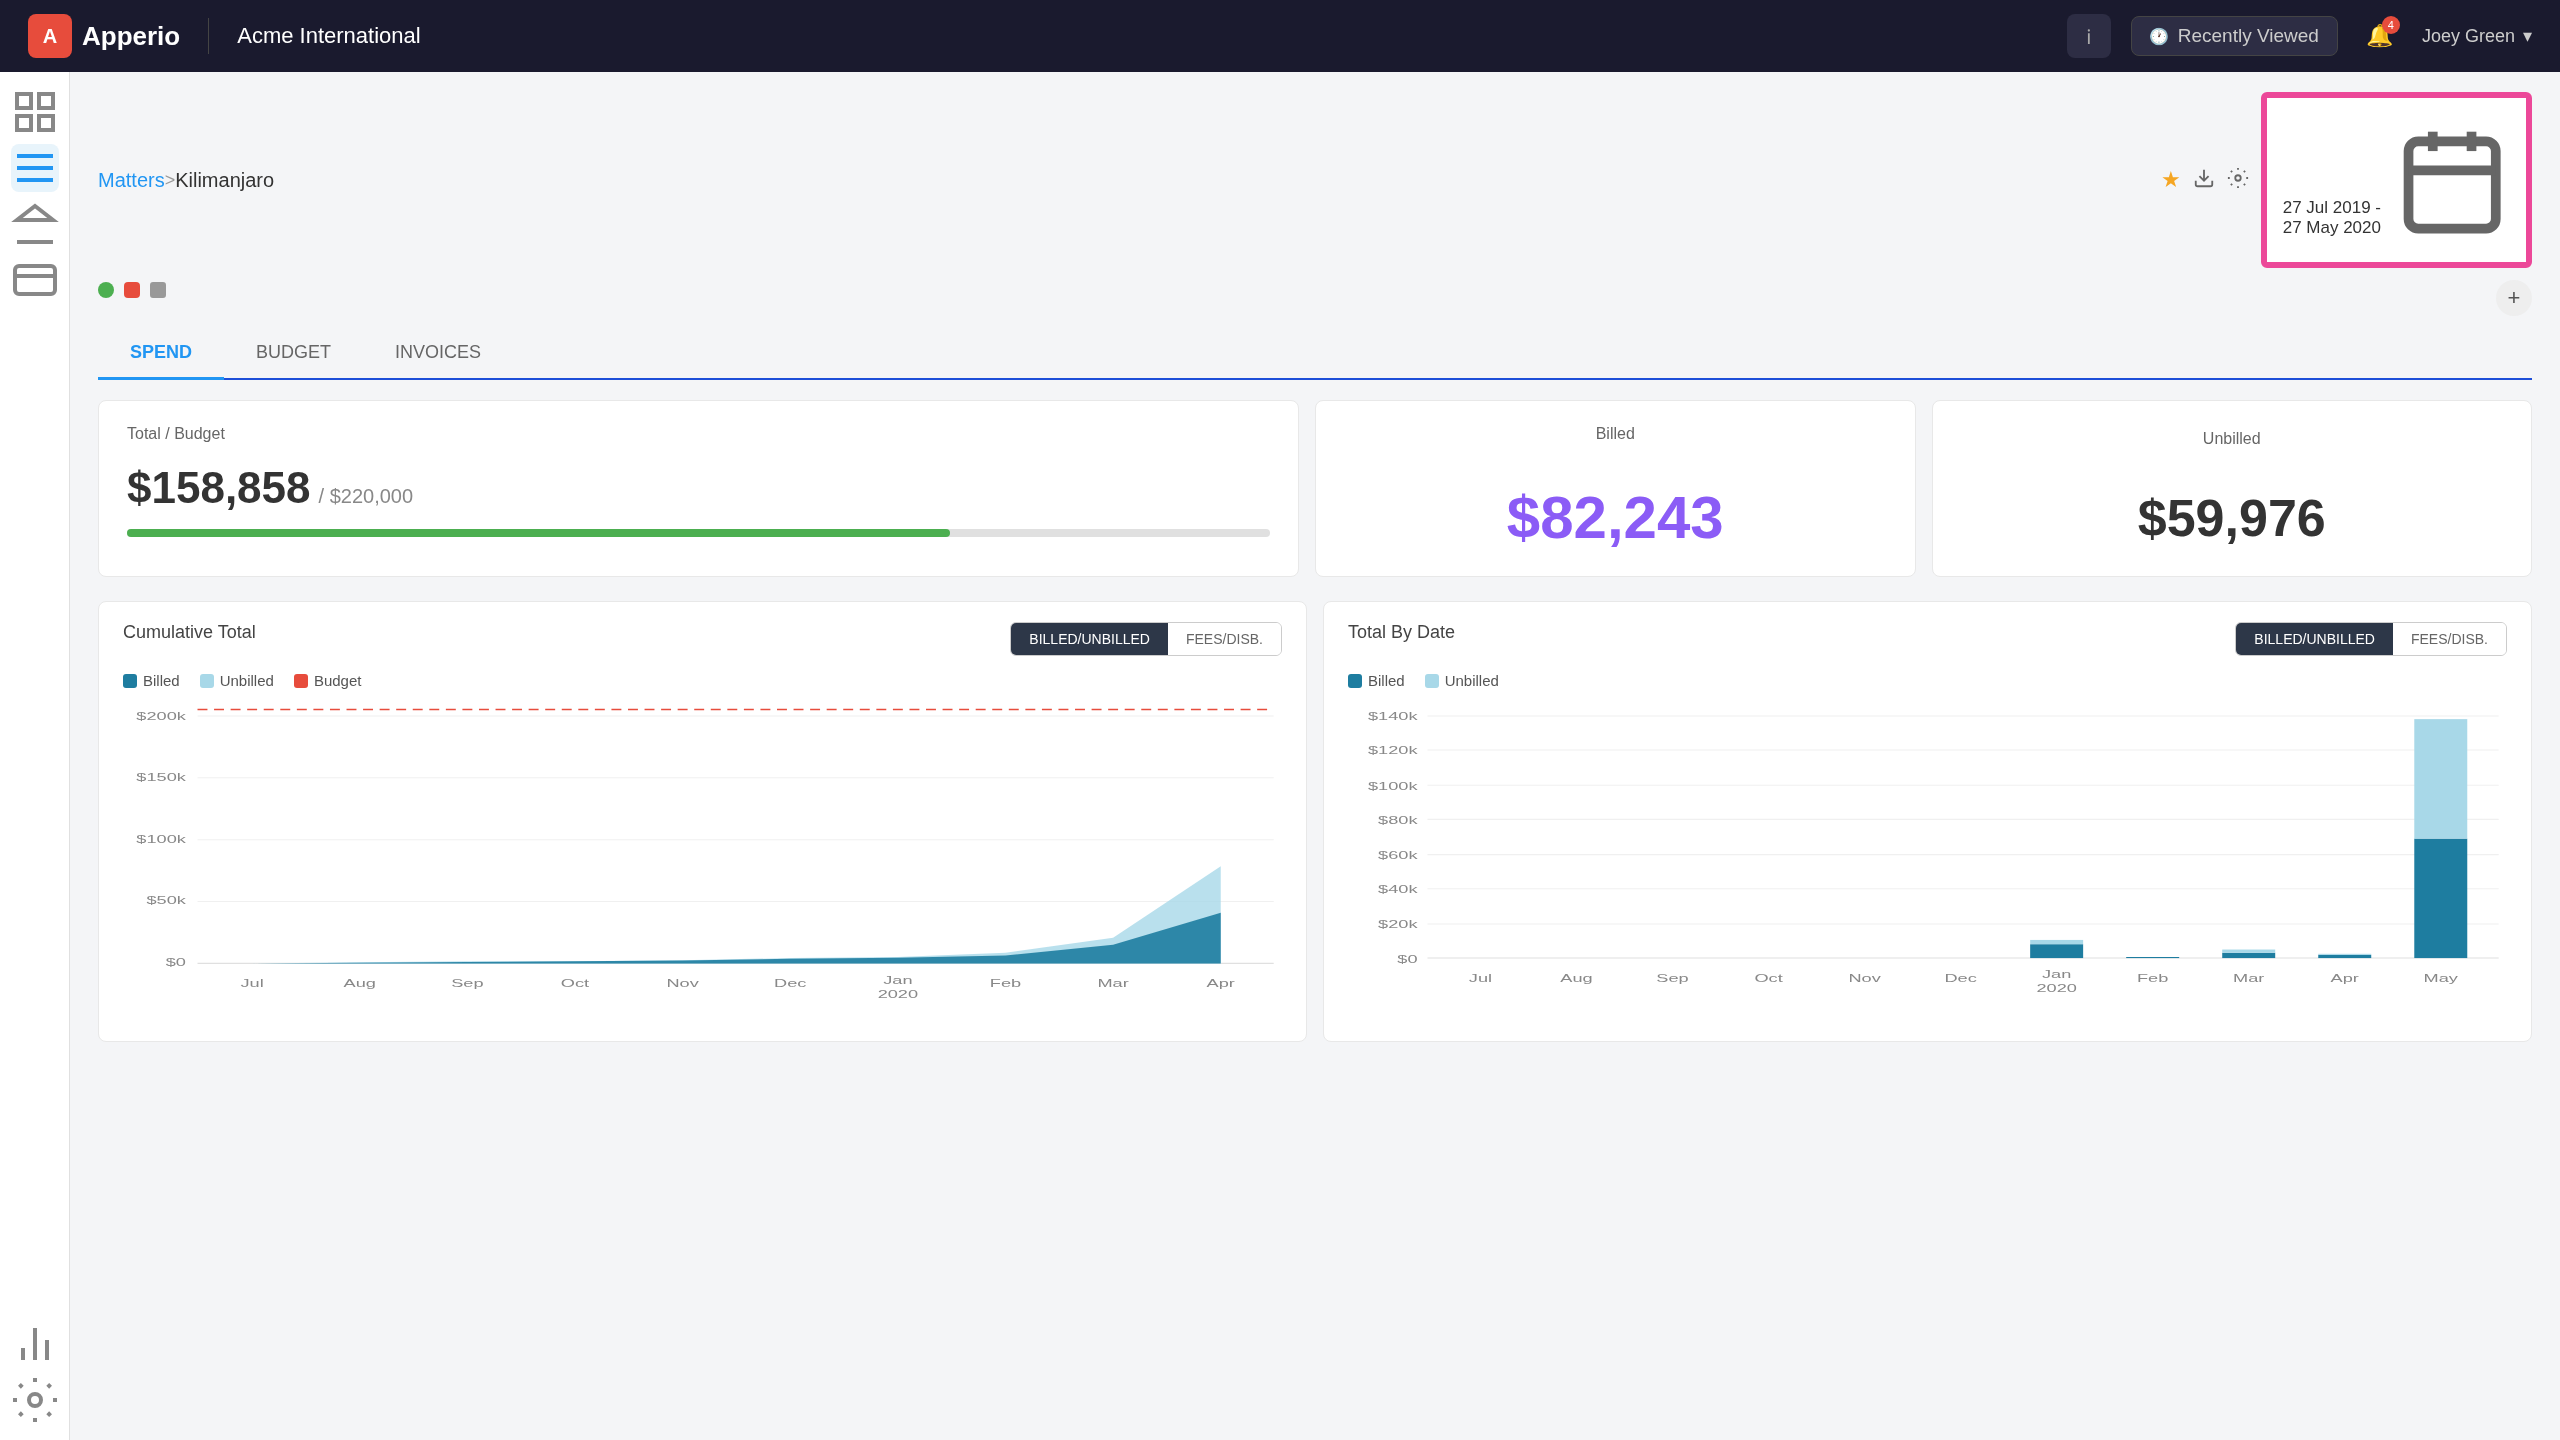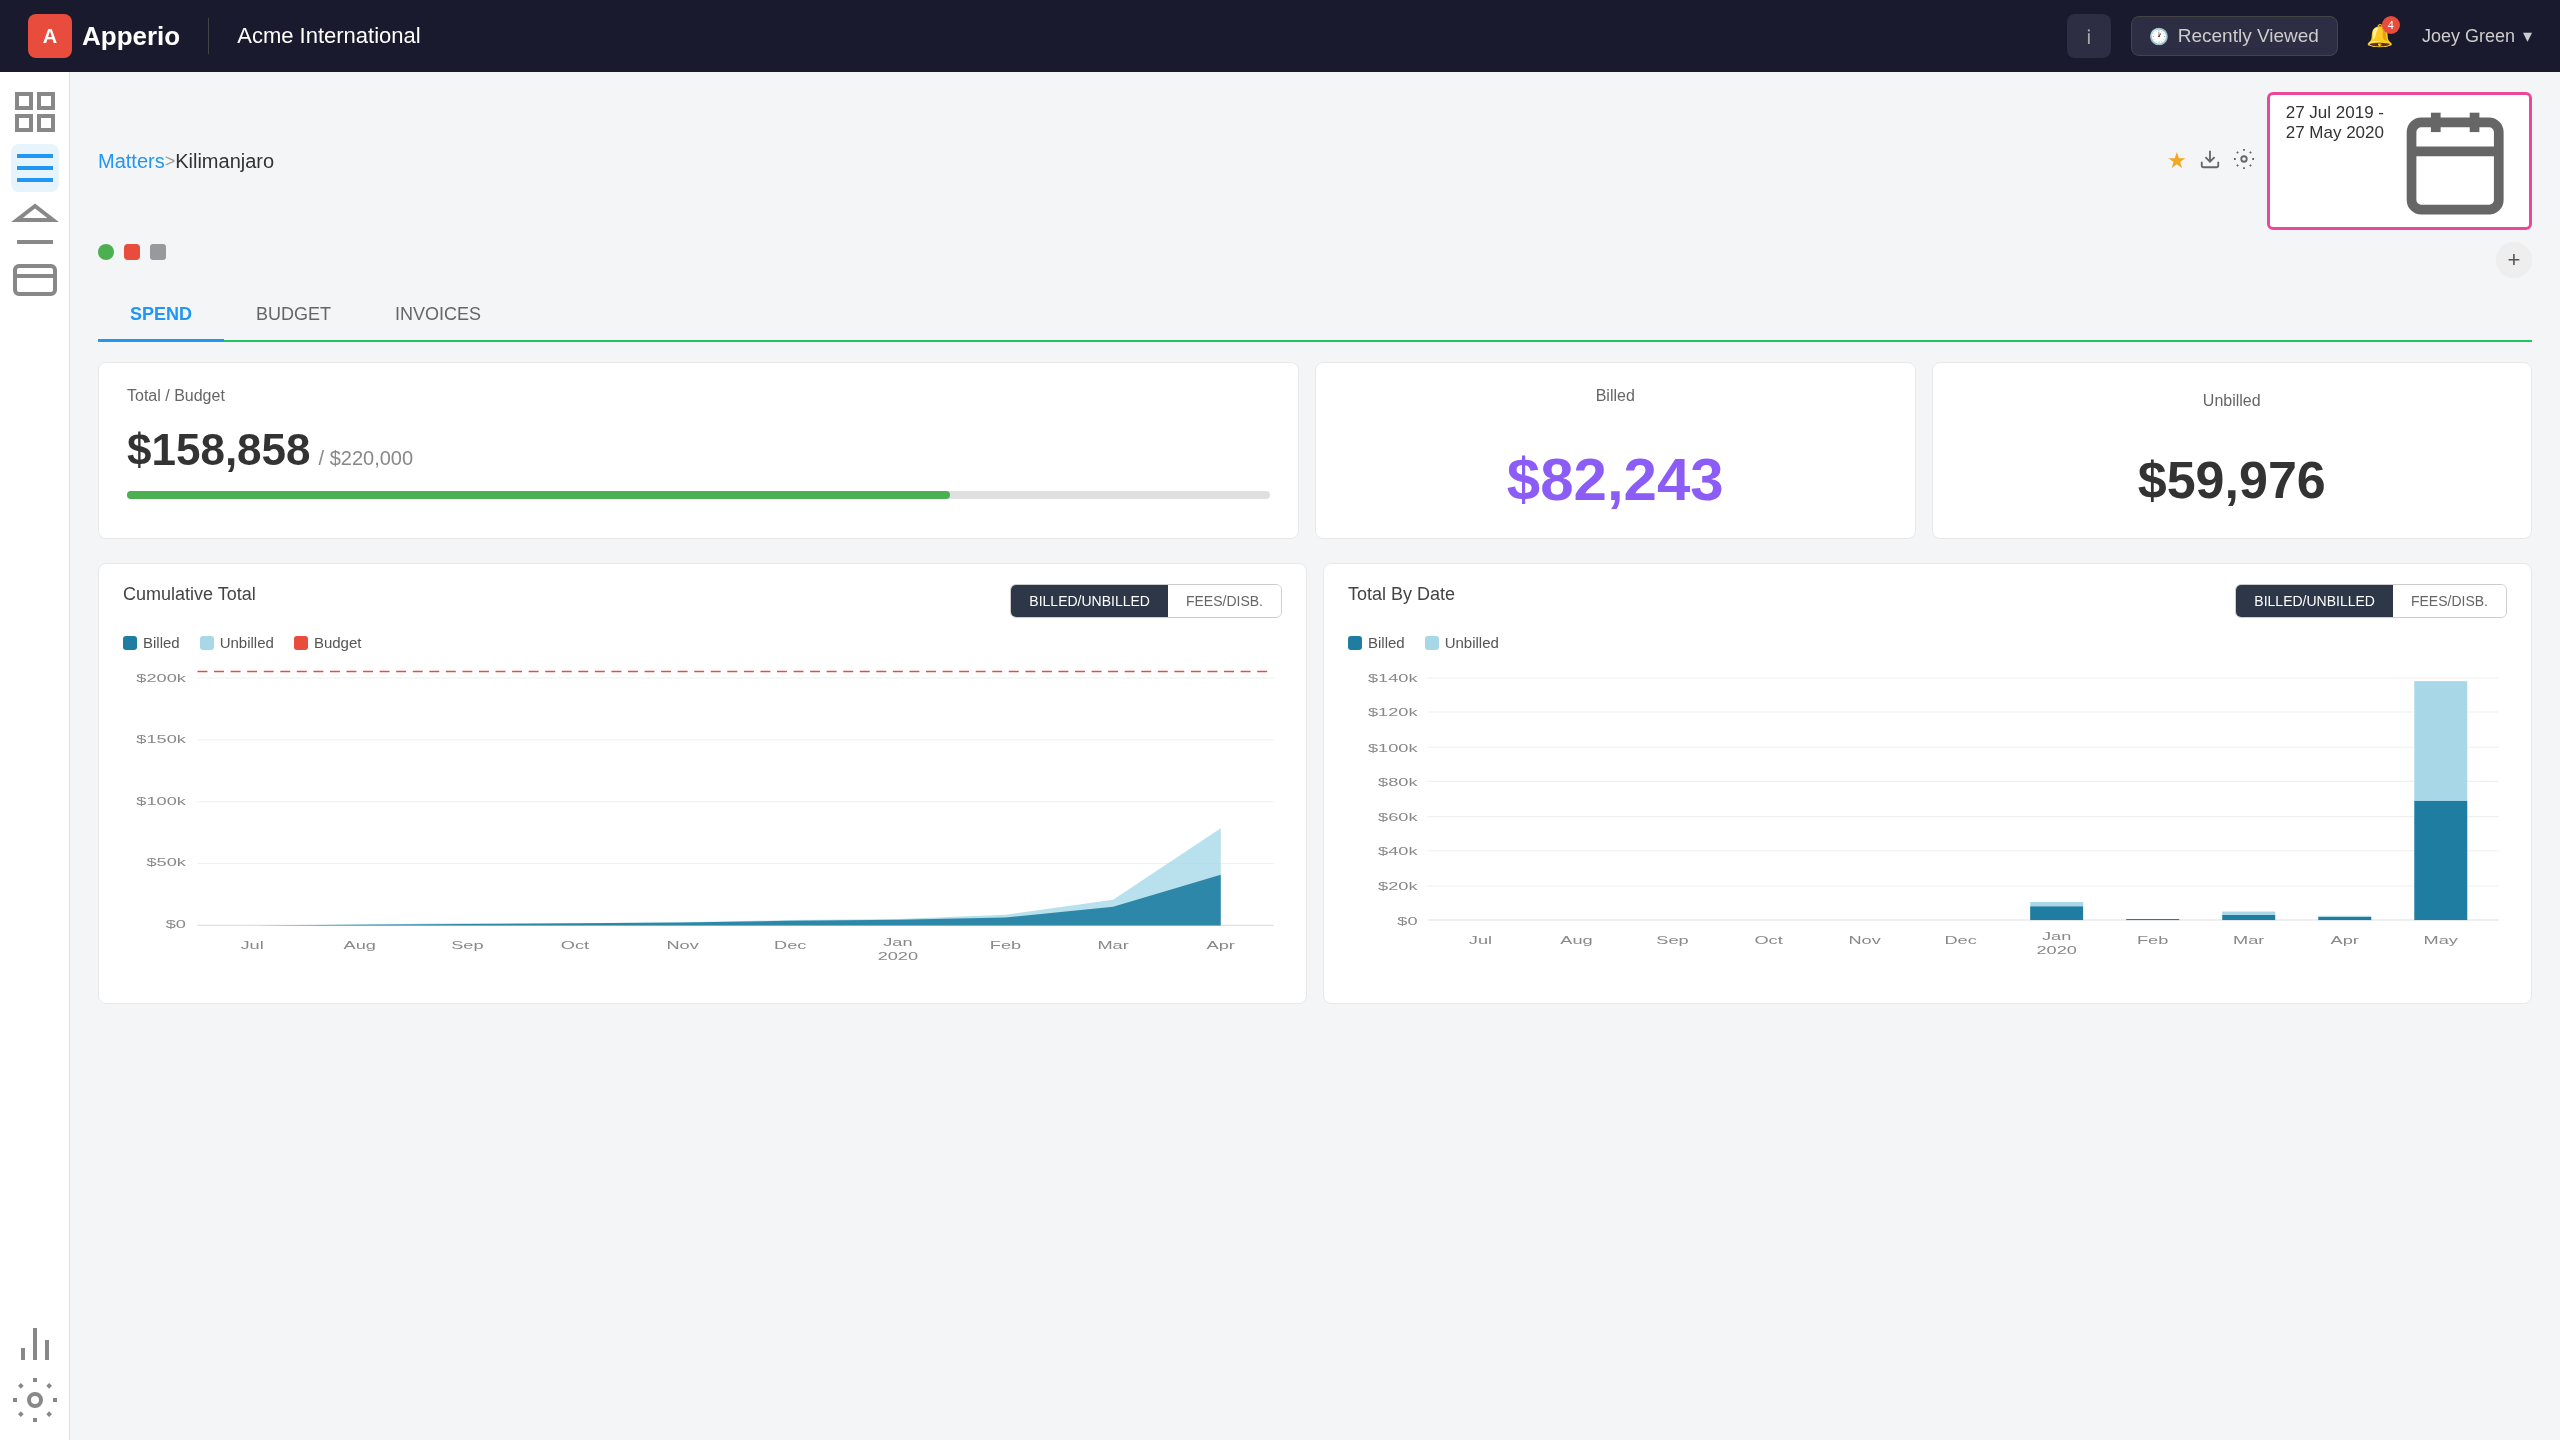--- a/index.html
+++ b/index.html
@@ -70,39 +70,39 @@
     .breadcrumb { display: flex; align-items: center; margin-bottom: 12px; }
     .breadcrumb-matters { color: #2196f3; font-size: 20px; cursor: pointer; }
     .breadcrumb-sep { color: #999; font-size: 18px; }
     .breadcrumb-current { color: #333; font-size: 20px; font-weight: 500; }
     .breadcrumb-spacer { flex: 1; }
     .breadcrumb-actions { display: flex; align-items: center; gap: 12px; }
     .breadcrumb-star { font-size: 22px; color: #f5a623; cursor: pointer; }
     .breadcrumb-download { font-size: 20px; color: #666; cursor: pointer; }
     .breadcrumb-settings { font-size: 20px; color: #666; cursor: pointer; }
     .date-range-btn {
-      display: flex; align-items: flex-start; gap: 8px;
-      border: 3px solid #ec4899; border-radius: 6px;
-      padding: 8px 16px; background: #fff; cursor: pointer;
+      display: flex; align-items: flex-end; gap: 8px;
+      border: 6px solid #ec4899; border-radius: 6px;
+      padding: 24px 16px; background: #fff; cursor: pointer;
       font-size: 17px; color: #333;
     }
 
     
     .status-dots { display: flex; align-items: center; gap: 10px; margin-bottom: 16px; }
     .dot-green { width: 16px; height: 16px; border-radius: 50%; background: #4caf50; }
     .dot-red { width: 16px; height: 16px; border-radius: 4px; background: #e74c3c; }
     .dot-gray { width: 16px; height: 16px; border-radius: 3px; background: #999; border: 2px solid #999; }
     .plus-btn {
       margin-left: auto; width: 36px; height: 36px;
       border-radius: 50%; background: #eee; display: flex;
       align-items: center; justify-content: center; cursor: pointer; font-size: 22px; color: #555;
     }
 
     
-    .tabs { display: flex; border-bottom: 2px solid #22c55e; margin-bottom: 20px; }
+    .tabs { display: flex; border-bottom: 2px solid #1d4ed8; margin-bottom: 20px; }
     .tab {
       padding: 14px 32px; font-size: 18px; cursor: pointer;
       color: #666; border-bottom: 3px solid transparent; margin-bottom: -2px;
     }
     .tab.active { color: #2196f3; border-bottom-color: #2196f3; font-weight: 600; }
 
     
     .cards-row { display: grid; grid-template-columns: 2fr 1fr 1fr; gap: 16px; margin-bottom: 24px; }
     .card { background: #fff; border-radius: 8px; border: 1px solid #e8e8e8; padding: 24px 28px; }
     .card-title { font-size: 16px; color: #666; margin-bottom: 16px; }

